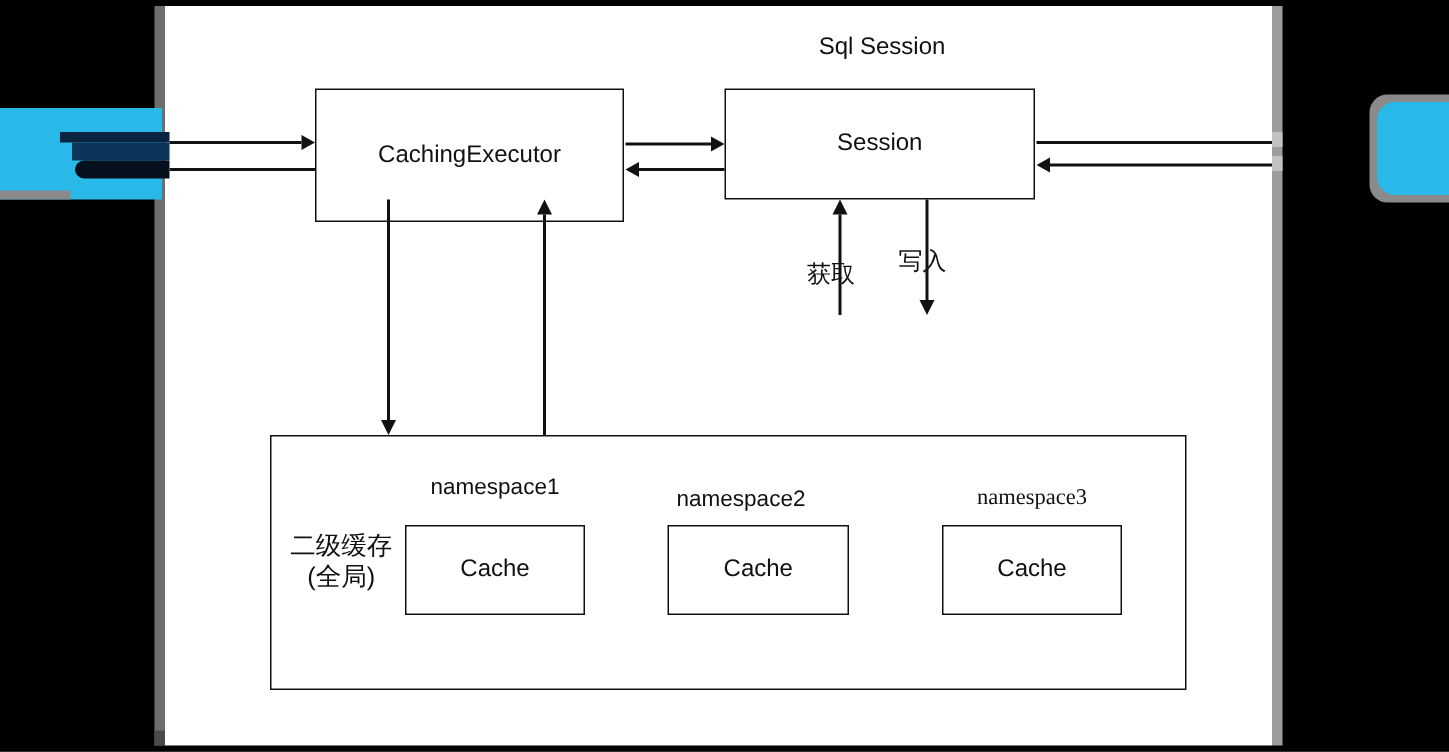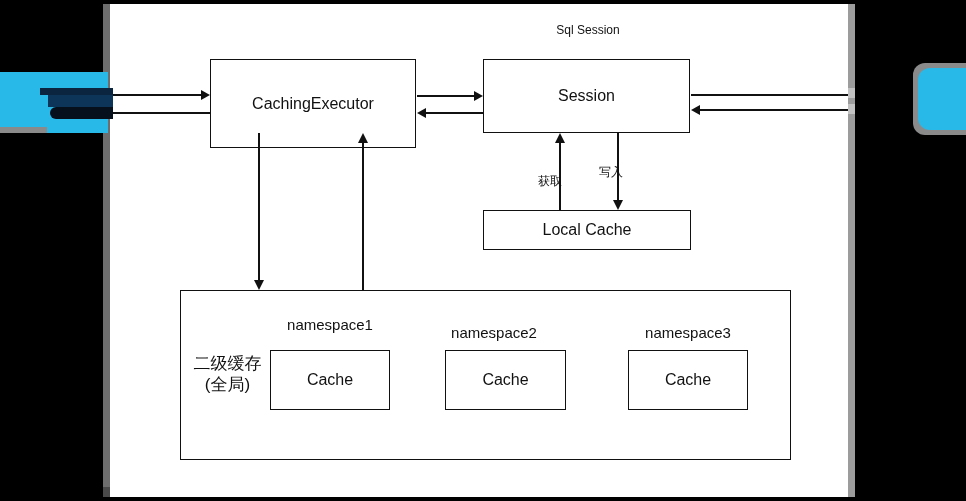--- a/index.html
+++ b/index.html
@@ -7,21 +7,21 @@
     position:relative;width:966px;height:501px;background:#000;overflow:hidden;
     font-family:"Liberation Sans","DejaVu Sans",sans-serif;color:#111;
   }
   .panel{position:absolute;left:110px;top:4px;width:738px;height:493px;background:#fff;}
   .strip{position:absolute;top:4px;width:7px;height:493px;}
   .strip-mark{position:absolute;width:7px;}
   .box{
     position:absolute;background:#fff;border:1.5px solid #111;box-sizing:border-box;
     display:flex;align-items:center;justify-content:center;font-size:16px;white-space:nowrap;
   }
-  .lbl{position:absolute;font-size:12px;white-space:nowrap;}
+  .lbl{position:absolute;font-size:16px;white-space:nowrap;}
   .hline{position:absolute;height:1.5px;background:#111;}
   .vline{position:absolute;width:1.5px;background:#111;}
   .ah{position:absolute;width:0;height:0;}
   .ah-right{border-top:5px solid transparent;border-bottom:5px solid transparent;border-left:9px solid #111;}
   .ah-left{border-top:5px solid transparent;border-bottom:5px solid transparent;border-right:9px solid #111;}
   .ah-up{border-left:5px solid transparent;border-right:5px solid transparent;border-bottom:10px solid #111;}
   .ah-down{border-left:5px solid transparent;border-right:5px solid transparent;border-top:10px solid #111;}
   .center{text-align:center;}
 </style>
 </head>
@@ -47,41 +47,38 @@
   <div style="position:absolute;left:918px;top:68px;width:48px;height:62px;background:#29b9e8;border-radius:12px 0 0 12px;"></div>
 
   <div class="lbl center" style="left:513px;top:23px;width:150px;">Sql Session</div>
 
   <div class="box" style="left:210px;top:59px;width:206px;height:89px;">
     <span>CachingExecutor</span>
   </div>
   <div class="box" style="left:483px;top:59px;width:207px;height:74px;">
     <span>Session</span>
   </div>
-  <div class="box" style="left:483px;top:210px;width:208px;height:40px;">
-    <span>Local Cache</span>
-  </div>
 
   <div class="box" style="left:180px;top:290px;width:611px;height:170px;"></div>
   <div class="lbl center" style="left:180px;top:353px;width:95px;font-size:17px;line-height:21px;">
     <div>二级缓存</div>
     <div>(全局)</div>
   </div>
 
   <div class="lbl center" style="left:270px;top:316px;width:120px;font-size:15px;">namespace1</div>
   <div class="box" style="left:270px;top:350px;width:120px;height:60px;">
     <span>Cache</span>
   </div>
 
   <div class="lbl center" style="left:434px;top:324px;width:120px;font-size:15px;">namespace2</div>
   <div class="box" style="left:445px;top:350px;width:121px;height:60px;">
     <span>Cache</span>
   </div>
 
-  <div class="lbl center" style="left:628px;top:324px;width:120px;font-size:15px;">namespace3</div>
+  <div class="lbl center" style="left:628px;top:324px;width:120px;font-size:15px;font-family:Liberation Serif, serif;">namespace3</div>
   <div class="box" style="left:628px;top:350px;width:120px;height:60px;">
     <span>Cache</span>
   </div>
 
   <div class="hline" style="left:113px;top:94px;width:88px;"></div>
   <div class="ah ah-right" style="left:201px;top:90px;"></div>
 
   <div class="hline" style="left:113px;top:112px;width:97px;"></div>
 
   <div class="hline" style="left:417px;top:95px;width:57px;"></div>

